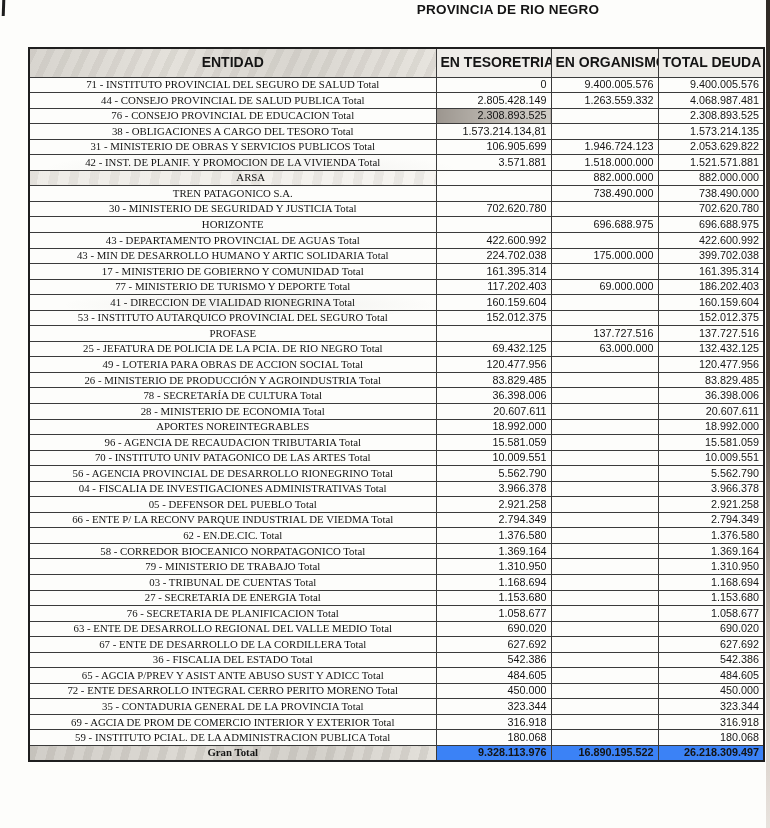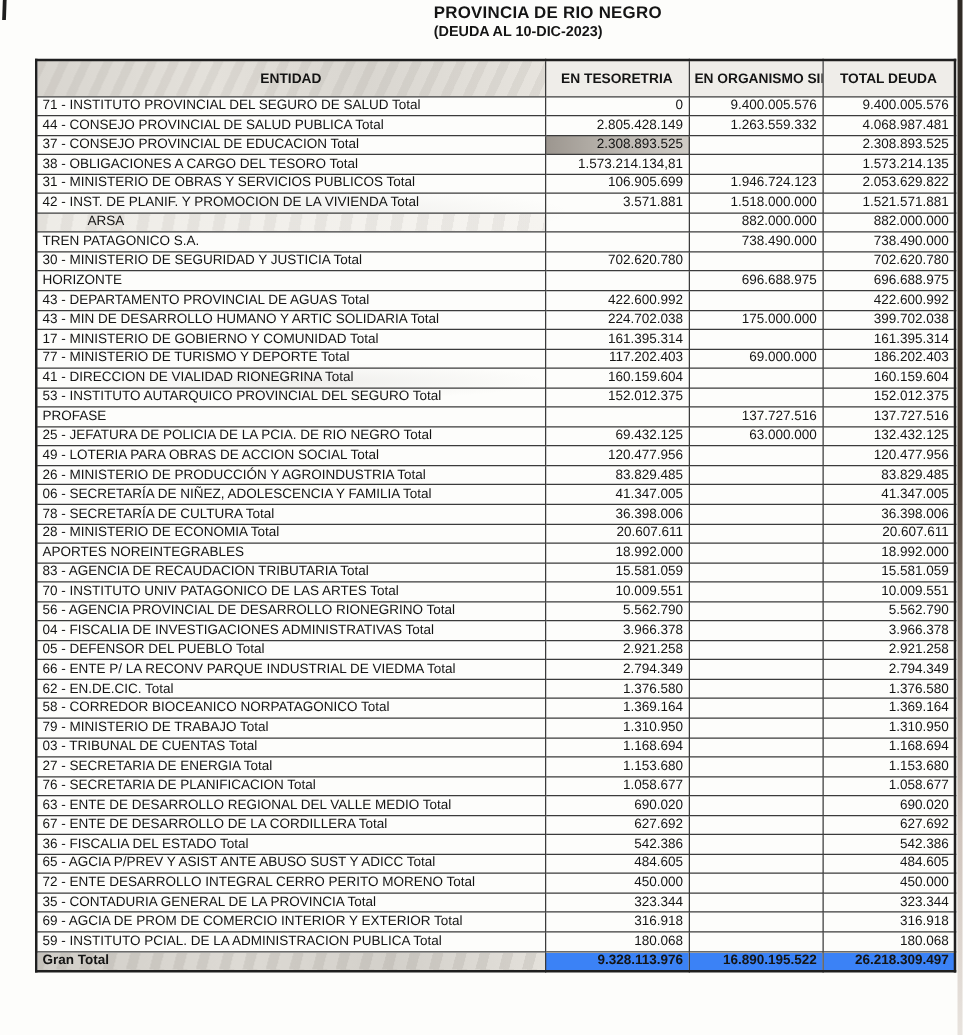--- a/index.html
+++ b/index.html
@@ -15,45 +15,45 @@
     background:linear-gradient(180deg,#2f2a25 0%,#4a3f36 45%,rgba(150,125,110,0.45) 80%,rgba(170,150,135,0.25) 100%);
   }
   .scan-mark-topleft{
     position:absolute;left:2px;top:0;width:3px;height:16px;background:#1d1d1d;transform:rotate(2deg);
   }
   .paper-smudge{
     position:absolute;pointer-events:none;
     background:radial-gradient(ellipse at center, rgba(120,115,108,0.10), rgba(120,115,108,0) 70%);
   }
   
-  .title-block{position:absolute;left:347px;top:2px;width:322px;text-align:left;}
+  .title-block{position:absolute;left:347px;top:2px;width:322px;text-align:center;}
   .doc-title{font-size:13.5px;font-weight:bold;letter-spacing:0.2px;}
   .doc-subtitle{font-size:11.5px;font-weight:bold;margin-top:3px;}
   
   table.debt{
     position:absolute;left:28px;top:47px;width:737px;
     border-collapse:collapse;table-layout:fixed;
     font-size:10.8px;line-height:1.05;
   }
   table.debt th,table.debt td{
     border:1px solid #3b3b3b;padding:0 4px;overflow:hidden;white-space:nowrap;
   }
   table.debt{border:2px solid #1f1f1f;}
   thead tr{height:29px;}
   tbody tr{height:15.56px;}
   th{
-    font-size:11px;font-weight:bold;text-align:center;vertical-align:middle;
+    font-size:14px;font-weight:bold;text-align:center;vertical-align:middle;
     background:#efede9;white-space:normal;line-height:1.1;
   }
   th.entidad-h{
     background:
       repeating-linear-gradient(115deg, rgba(140,134,126,0.12) 0 7px, rgba(140,134,126,0) 7px 16px),
       linear-gradient(90deg,#d8d5cf 0%,#e4e1db 35%,#d9d6d0 65%,#e7e4de 100%);
   }
-  td.ent{text-align:left;}
+  td.ent{text-align:center;font-family:Liberation Serif, serif;}
   td.num{text-align:right;font-variant-numeric:tabular-nums;}
   td.hl{
     background:linear-gradient(90deg,#9c968f 0%,#b2ada6 35%,#c7c3bd 75%,#cfccc6 100%);
   }
   tr.smudge td.ent{
     background:
       repeating-linear-gradient(100deg, rgba(130,124,116,0.10) 0 9px, rgba(130,124,116,0) 9px 20px),
       linear-gradient(90deg,#eeece7,#f6f4f0);
     padding-left: 40px;
   }
@@ -67,21 +67,20 @@
 </head>
 <body>
 
 <div class="scan-mark-topleft"></div>
 <div class="scan-edge-right"></div>
 <div class="paper-smudge" style="left:40px;top:150px;width:420px;height:40px;"></div>
 <div class="paper-smudge" style="left:60px;top:290px;width:380px;height:30px;"></div>
 
 <div class="title-block">
   <div class="doc-title">PROVINCIA DE RIO NEGRO</div>
-  <div class="doc-subtitle">(DEUDA AL 10-DIC-2023)</div>
 </div>
 
 <table class="debt">
   <colgroup>
     <col style="width:407px">
       <col style="width:115px">
       <col style="width:107px">
       <col style="width:106px">
   </colgroup>
   <thead>
@@ -99,21 +98,21 @@
         <td class="num">9.400.005.576</td>
         <td class="num">9.400.005.576</td>
       </tr>
       <tr>
         <td class="ent">44 - CONSEJO PROVINCIAL DE SALUD PUBLICA Total</td>
         <td class="num">2.805.428.149</td>
         <td class="num">1.263.559.332</td>
         <td class="num">4.068.987.481</td>
       </tr>
       <tr>
-        <td class="ent">37 - CONSEJO PROVINCIAL DE EDUCACION Total</td>
+        <td class="ent">76 - CONSEJO PROVINCIAL DE EDUCACION Total</td>
         <td class="num hl">2.308.893.525</td>
         <td class="num"></td>
         <td class="num">2.308.893.525</td>
       </tr>
       <tr>
         <td class="ent">38 - OBLIGACIONES A CARGO DEL TESORO Total</td>
         <td class="num">1.573.214.134,81</td>
         <td class="num"></td>
         <td class="num">1.573.214.135</td>
       </tr>
@@ -207,45 +206,39 @@
         <td class="num"></td>
         <td class="num">120.477.956</td>
       </tr>
       <tr>
         <td class="ent">26 - MINISTERIO DE PRODUCCIÓN Y AGROINDUSTRIA Total</td>
         <td class="num">83.829.485</td>
         <td class="num"></td>
         <td class="num">83.829.485</td>
       </tr>
       <tr>
-        <td class="ent">06 - SECRETARÍA DE NIÑEZ, ADOLESCENCIA Y FAMILIA Total</td>
-        <td class="num">41.347.005</td>
-        <td class="num"></td>
-        <td class="num">41.347.005</td>
-      </tr>
-      <tr>
         <td class="ent">78 - SECRETARÍA DE CULTURA Total</td>
         <td class="num">36.398.006</td>
         <td class="num"></td>
         <td class="num">36.398.006</td>
       </tr>
       <tr>
         <td class="ent">28 - MINISTERIO DE ECONOMIA Total</td>
         <td class="num">20.607.611</td>
         <td class="num"></td>
         <td class="num">20.607.611</td>
       </tr>
       <tr>
         <td class="ent">APORTES NOREINTEGRABLES</td>
         <td class="num">18.992.000</td>
         <td class="num"></td>
         <td class="num">18.992.000</td>
       </tr>
       <tr>
-        <td class="ent">83 - AGENCIA DE RECAUDACION TRIBUTARIA Total</td>
+        <td class="ent">96 - AGENCIA DE RECAUDACION TRIBUTARIA Total</td>
         <td class="num">15.581.059</td>
         <td class="num"></td>
         <td class="num">15.581.059</td>
       </tr>
       <tr>
         <td class="ent">70 - INSTITUTO UNIV PATAGONICO DE LAS ARTES Total</td>
         <td class="num">10.009.551</td>
         <td class="num"></td>
         <td class="num">10.009.551</td>
       </tr>

